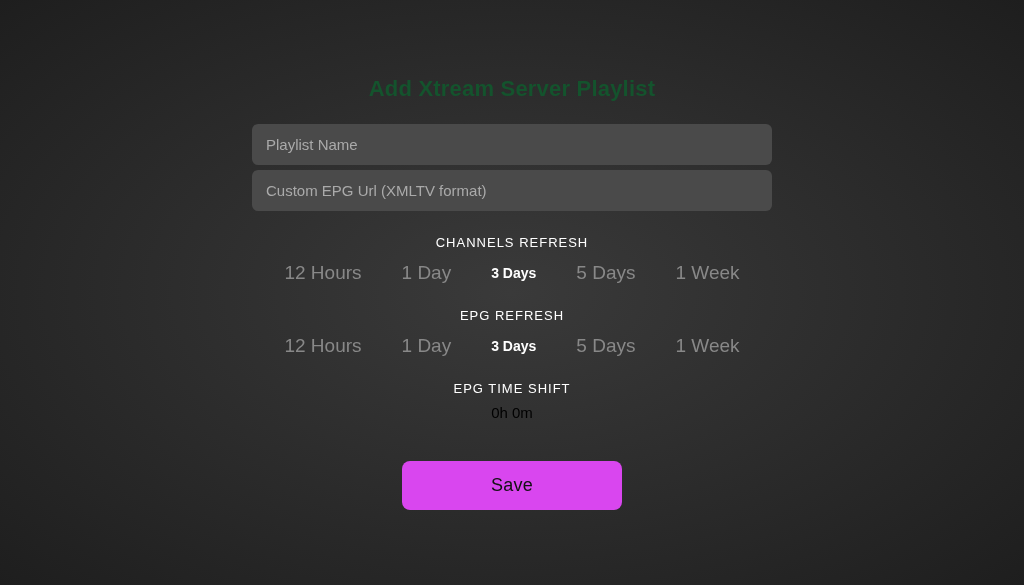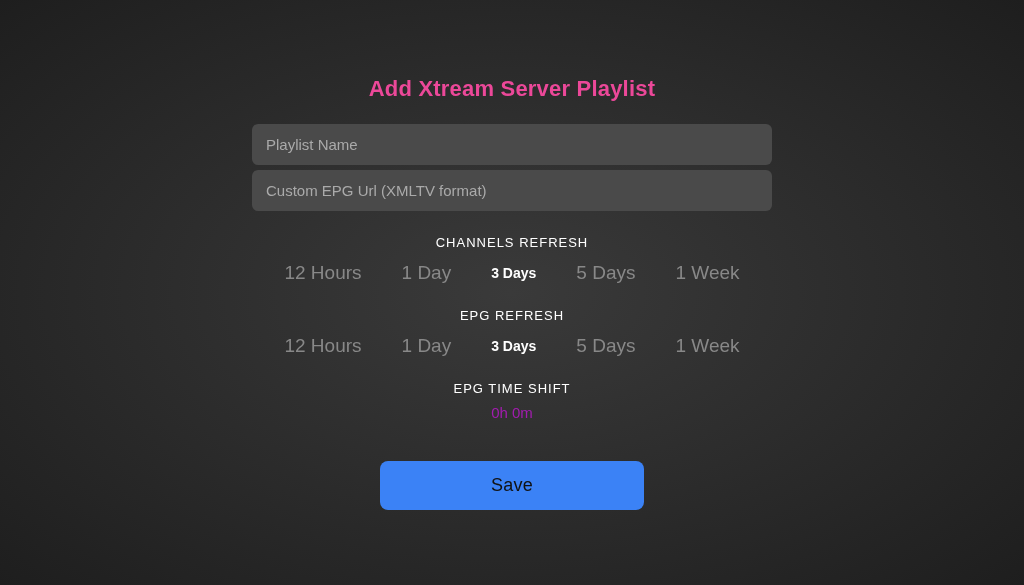--- a/index.html
+++ b/index.html
@@ -25,21 +25,21 @@
       width: 520px;
       display: flex;
       flex-direction: column;
       align-items: center;
       gap: 0;
     }
 
     .title {
       font-size: 22px;
       font-weight: 600;
-      color: #ec4899;
+      color: #14532d;
       margin-bottom: 22px;
       letter-spacing: 0.2px;
     }
 
     .form-section {
       width: 100%;
       display: flex;
       flex-direction: column;
       gap: 5px;
       margin-bottom: 10px;
@@ -105,30 +105,30 @@
     }
 
     .refresh-option.active {
       color: #ffffff;
       font-weight: 700;
       font-size: 14px;
     }
 
     .timeshift-value {
       font-size: 15px;
-      color: #a21caf;
+      color: #000000;
       text-align: center;
       margin-top: 4px;
       margin-bottom: 16px;
     }
 
     .save-button {
-      width: 264px;
+      width: 220px;
       padding: 14px 0;
-      background: #3b82f6;
+      background: #d946ef;
       border: none;
       border-radius: 8px;
       font-size: 18px;
       font-weight: 500;
       color: #111111;
       cursor: pointer;
       margin-top: 24px;
       letter-spacing: 0.3px;
     }
 

